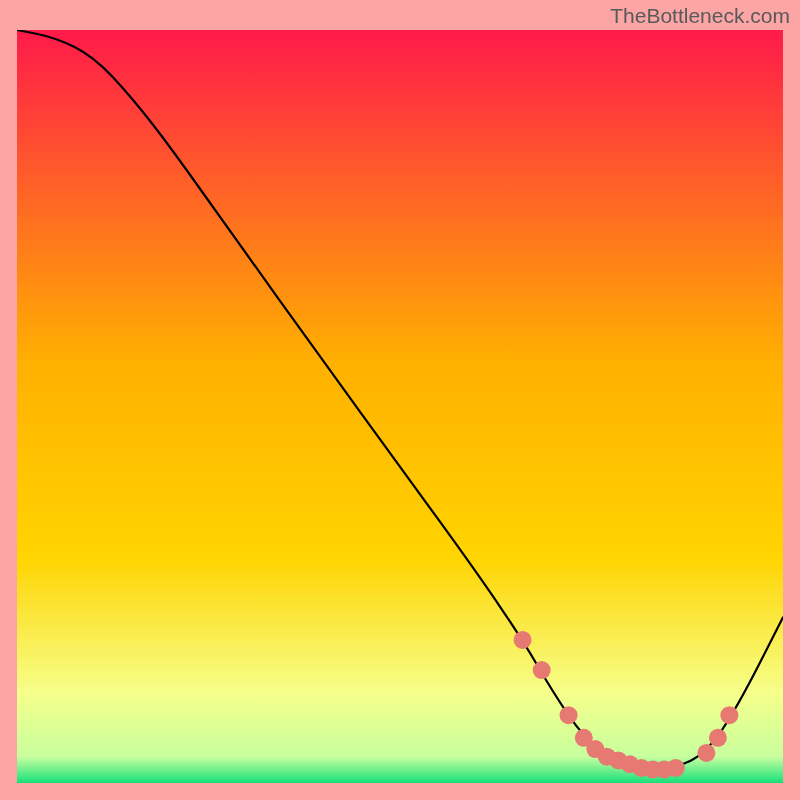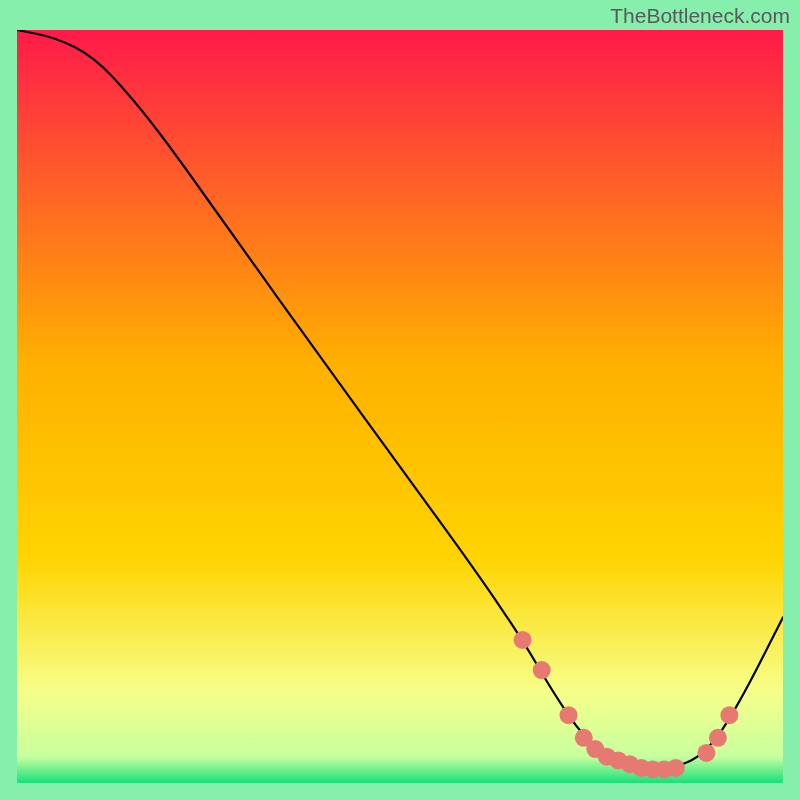--- a/index.html
+++ b/index.html
@@ -1,21 +1,21 @@
 <!DOCTYPE html>
 <html><head>
 <meta charset="utf-8">
 <style>
   * { margin: 0; padding: 0; box-sizing: border-box; }
   html, body { width: 800px; height: 800px; overflow: hidden; }
   .chart-container {
     position: relative;
     width: 800px;
     height: 800px;
-    background: #86efac;
+    background: #fca5a5;
   }
   .watermark {
     position: absolute;
     top: 4px;
     right: 10px;
     font-family: Arial, sans-serif;
     font-size: 21px;
     color: #58595b;
     z-index: 10;
   }

